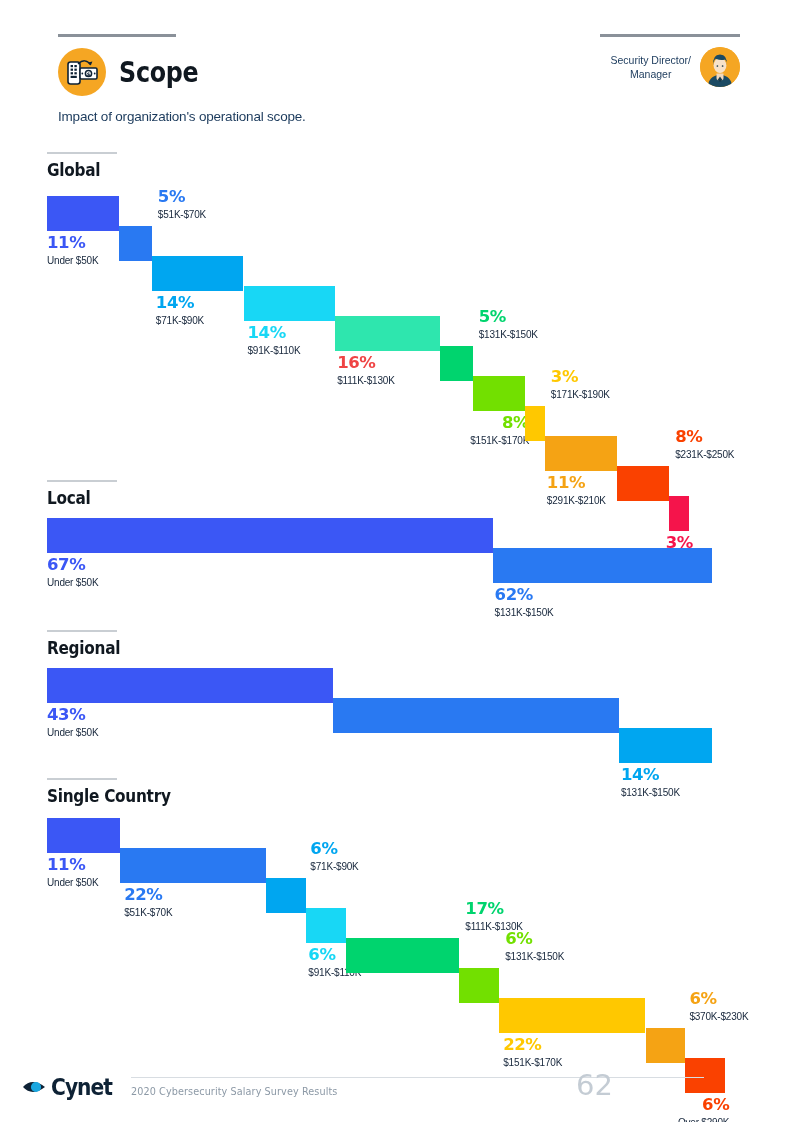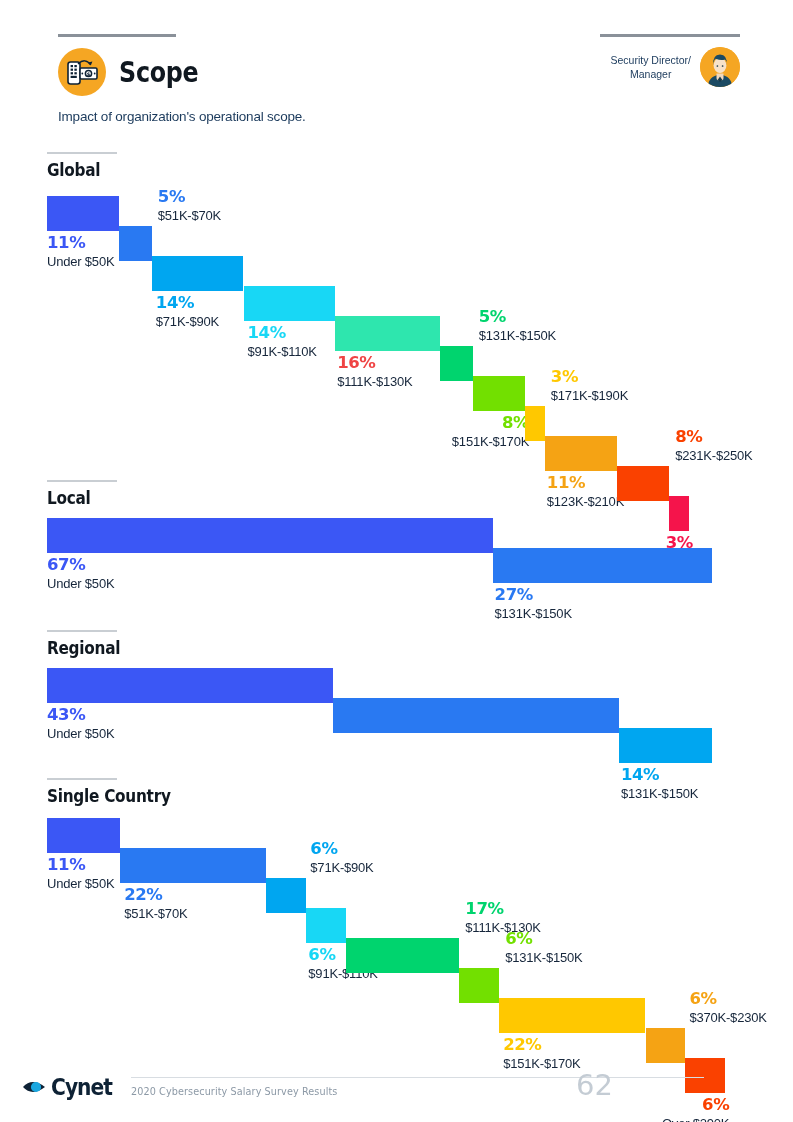--- a/index.html
+++ b/index.html
@@ -72,21 +72,21 @@
   .bar {
     position: absolute; height: 35px;
   }
   .lbl { position: absolute; white-space: nowrap; }
   .lbl .pct {
     font-size: 16.5px; font-weight: 700; line-height: 1.05;
     letter-spacing: -0.4px;
     font-family: "DejaVu Sans", sans-serif;
   }
   .lbl .rng {
-    font-size: 13px; color: #16263b; line-height: 1.1;
+    font-size: 10px; color: #16263b; line-height: 1.1;
     margin-top: 4px; letter-spacing: -0.2px;
     font-family: "Liberation Sans", sans-serif;
   }
 
   
   #footer { position: absolute; left: 0; bottom: 0; width: 655px; height: 68px; }
   #footer-rule {
     position: absolute; left: 131px; top: 23px;
     width: 573px; height: 1px; background: #d8dde2;
   }
@@ -203,21 +203,21 @@
           <div class="rng">$151K-$170K</div>
         </div>
         <div class="bar" style="left: 525.15px; top: 210px; width: 19.65px; background: rgb(255, 200, 0);"></div>
         <div class="lbl" style="left: 550.8px; top: 172px;">
           <div class="pct" style="color: rgb(255, 200, 0);">3%</div>
           <div class="rng">$171K-$190K</div>
         </div>
         <div class="bar" style="left: 544.8px; top: 240px; width: 72.05px; background: rgb(245, 163, 20);"></div>
         <div class="lbl" style="left: 546.8px; top: 278px;">
           <div class="pct" style="color: rgb(245, 163, 20);">11%</div>
-          <div class="rng">$123K-$210K</div>
+          <div class="rng">$291K-$210K</div>
         </div>
         <div class="bar" style="left: 616.85px; top: 270px; width: 52.4px; background: rgb(250, 65, 0);"></div>
         <div class="lbl" style="left: 675.25px; top: 232px;">
           <div class="pct" style="color: rgb(250, 65, 0);">8%</div>
           <div class="rng">$231K-$250K</div>
         </div>
         <div class="bar" style="left: 669.25px; top: 300px; width: 19.65px; background: rgb(245, 20, 75);"></div>
         <div class="lbl" style="left: 692.9px; top: 338px; transform: translateX(-100%); text-align: right;">
           <div class="pct" style="color: rgb(245, 20, 75);">3%</div>
           <div class="rng">Over $290K</div>
@@ -228,21 +228,21 @@
       <div class="sec-rule"></div>
       <div class="sec-title">Local</div>
       <div class="chart" style="top: 38px;">
         <div class="bar" style="left: 47px; top: 0px; width: 445.55px; background: rgb(59, 87, 245);"></div>
         <div class="lbl" style="left: 47px; top: 38px;">
           <div class="pct" style="color: rgb(59, 87, 245);">67%</div>
           <div class="rng">Under $50K</div>
         </div>
         <div class="bar" style="left: 492.55px; top: 30px; width: 219.45px; background: rgb(41, 121, 242);"></div>
         <div class="lbl" style="left: 494.55px; top: 68px;">
-          <div class="pct" style="color: rgb(41, 121, 242);">27%</div>
+          <div class="pct" style="color: rgb(41, 121, 242);">62%</div>
           <div class="rng">$131K-$150K</div>
         </div>
       </div>
     </div>
     <div class="section" style="top: 630px;">
       <div class="sec-rule"></div>
       <div class="sec-title">Regional</div>
       <div class="chart" style="top: 38px;">
         <div class="bar" style="left: 47px; top: 0px; width: 285.95px; background: rgb(59, 87, 245);"></div>
         <div class="lbl" style="left: 47px; top: 38px;">

